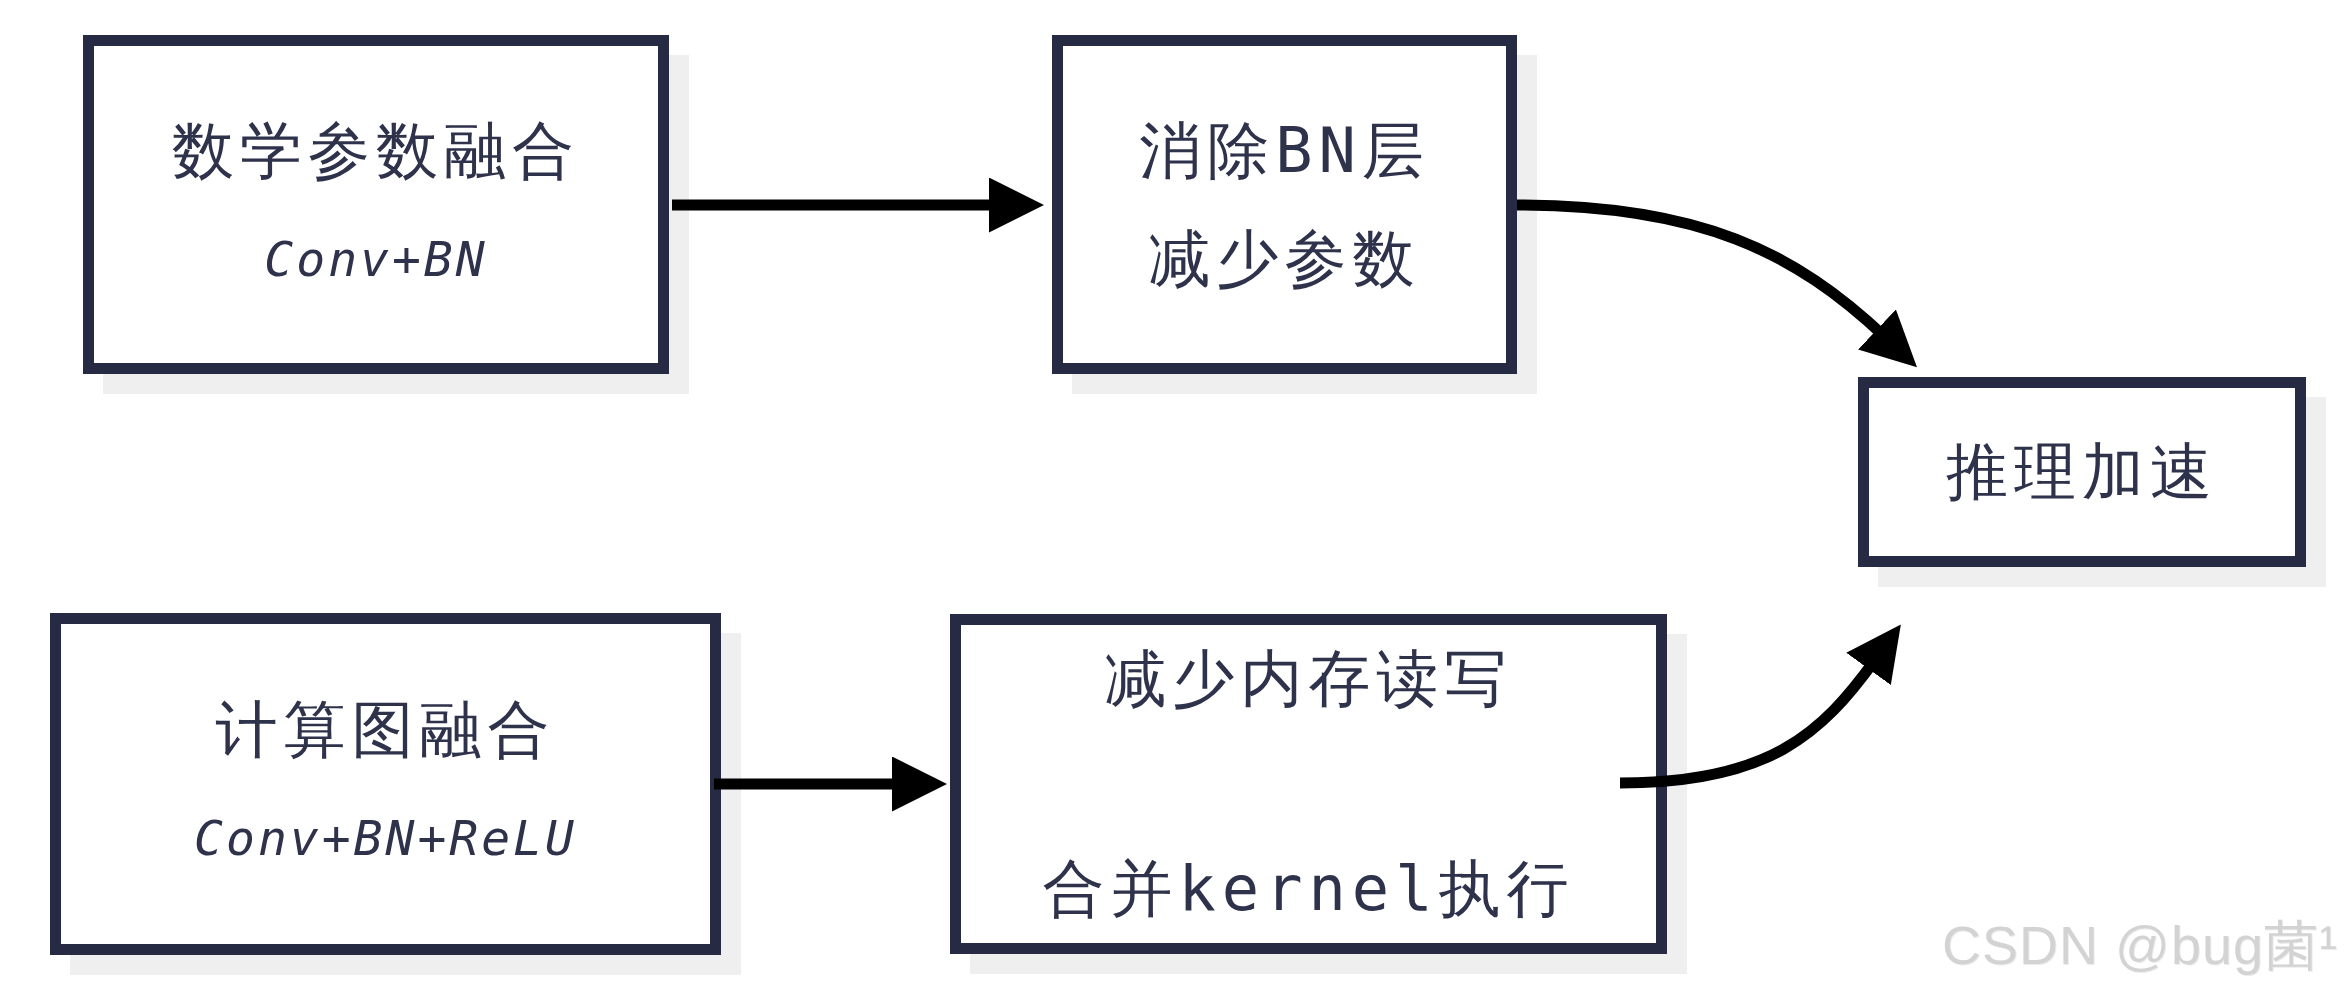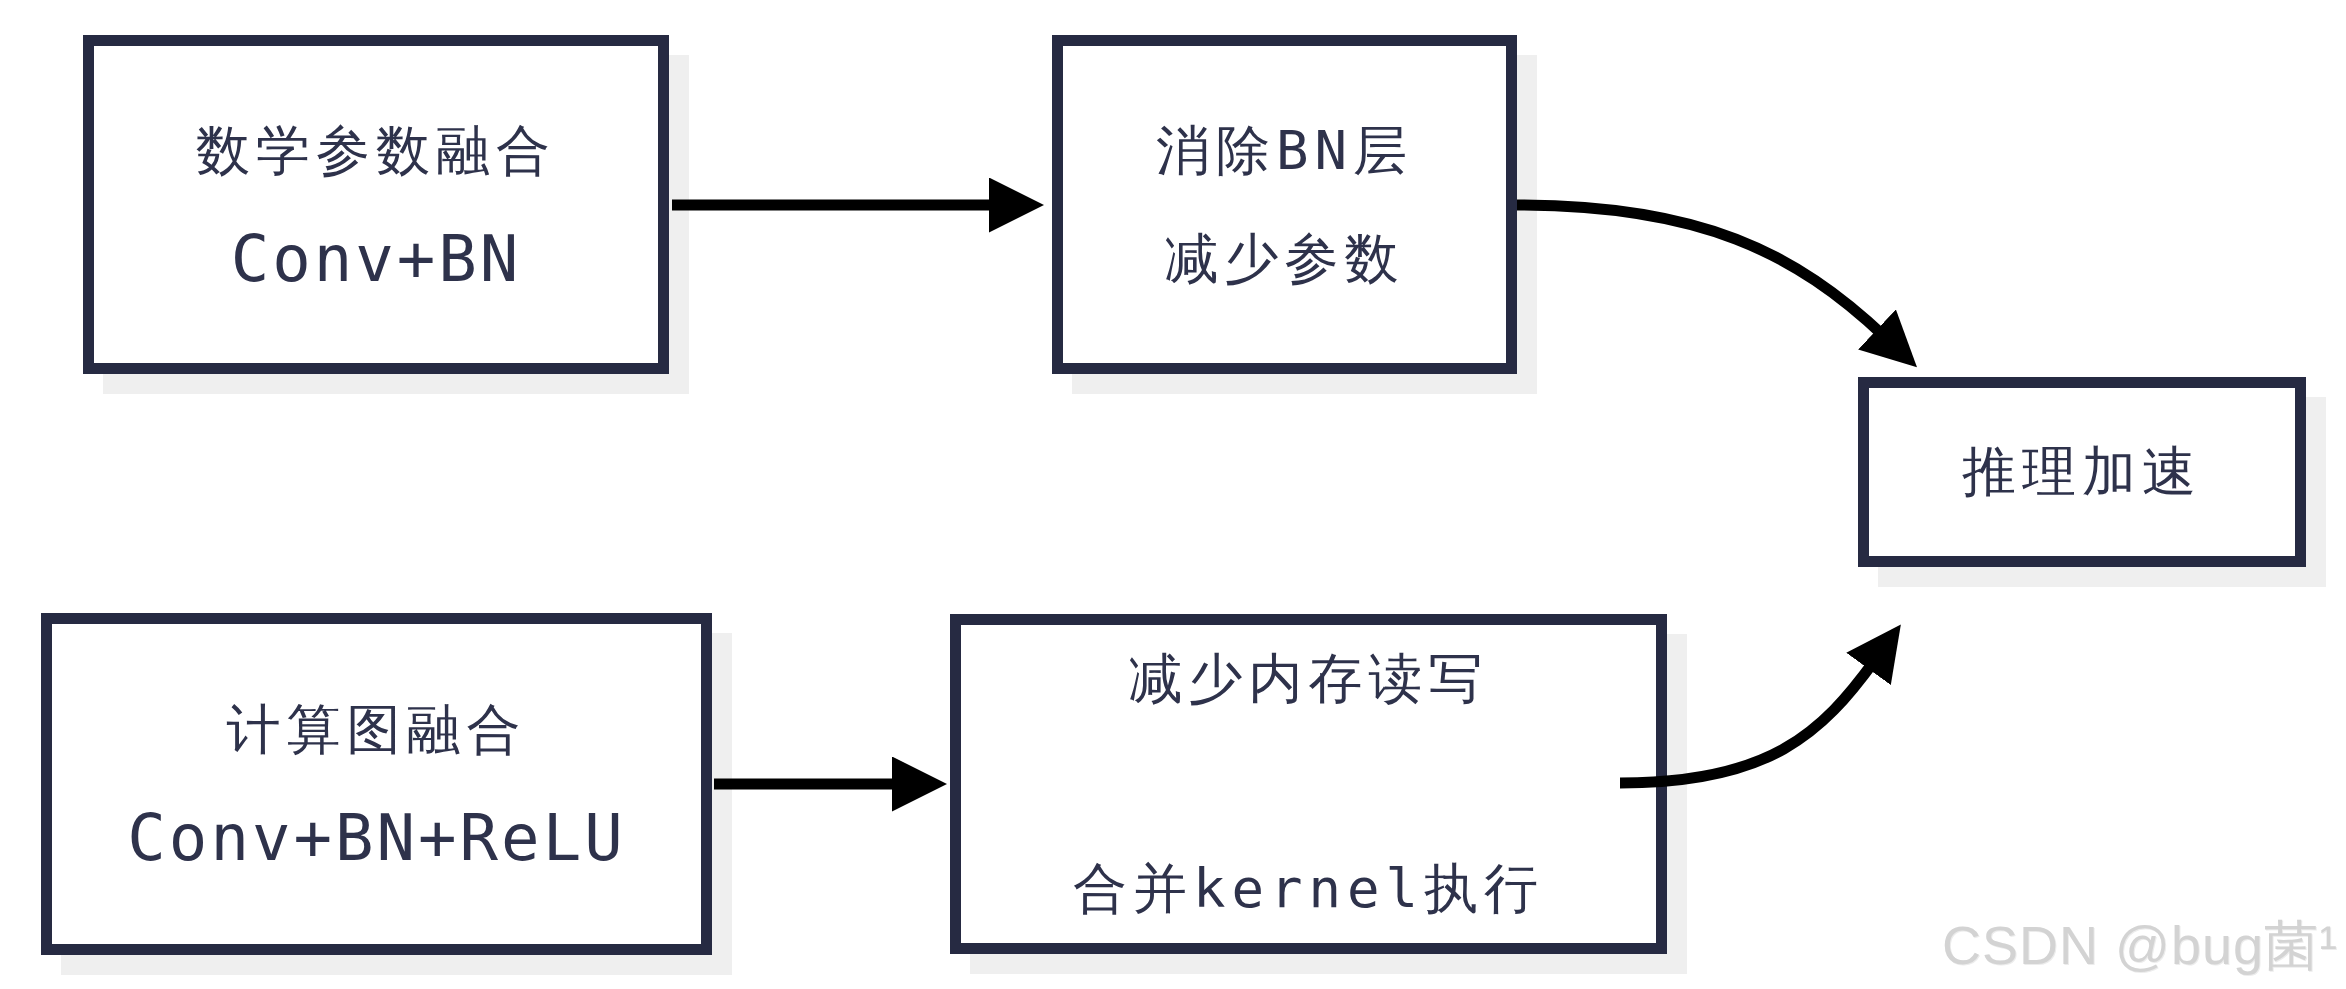--- a/index.html
+++ b/index.html
@@ -15,28 +15,28 @@
   .box{
     position:absolute;box-sizing:border-box;background:#fff;
     border:11px solid var(--border);
     box-shadow:20px 20px 0 0 var(--shadow);
     display:flex;flex-direction:column;align-items:center;justify-content:center;
     text-align:center;
   }
   #box-math   {left:83px;  top:35px;  width:586px; height:339px;}
   #box-reduce {left:1052px;top:35px;  width:465px; height:339px;}
   #box-speed  {left:1858px;top:377px; width:448px; height:190px;}
-  #box-graph  {left:41px;  top:613px; width:671px; height:342px;}
+  #box-graph  {left:50px;  top:613px; width:671px; height:342px;}
   #box-memory {left:950px; top:614px; width:717px; height:340px;justify-content:space-between;}
   .line{
     font-family:"DejaVu Sans Mono","DejaVu Sans","Liberation Sans",sans-serif;
-    font-size:54px;line-height:108px;color:var(--ink);
+    font-size:62px;line-height:108px;color:var(--ink);
     letter-spacing:6px;white-space:nowrap;
   }
-  .line.en{font-size:64px;letter-spacing:3px;}
+  .line.en{font-size:48px;letter-spacing:3px;font-style:italic;}
   svg.edges{
     position:absolute;left:0;top:0;width:2346px;height:989px;
     pointer-events:none;
   }
   .edge{stroke:var(--arrow);stroke-width:11;fill:none;}
   .ah{fill:var(--arrow);}
   .watermark{
     position:absolute;right:8px;bottom:6px;
     font-family:"Liberation Sans","DejaVu Sans",sans-serif;
     font-size:54px;color:var(--watermark);letter-spacing:1px;

